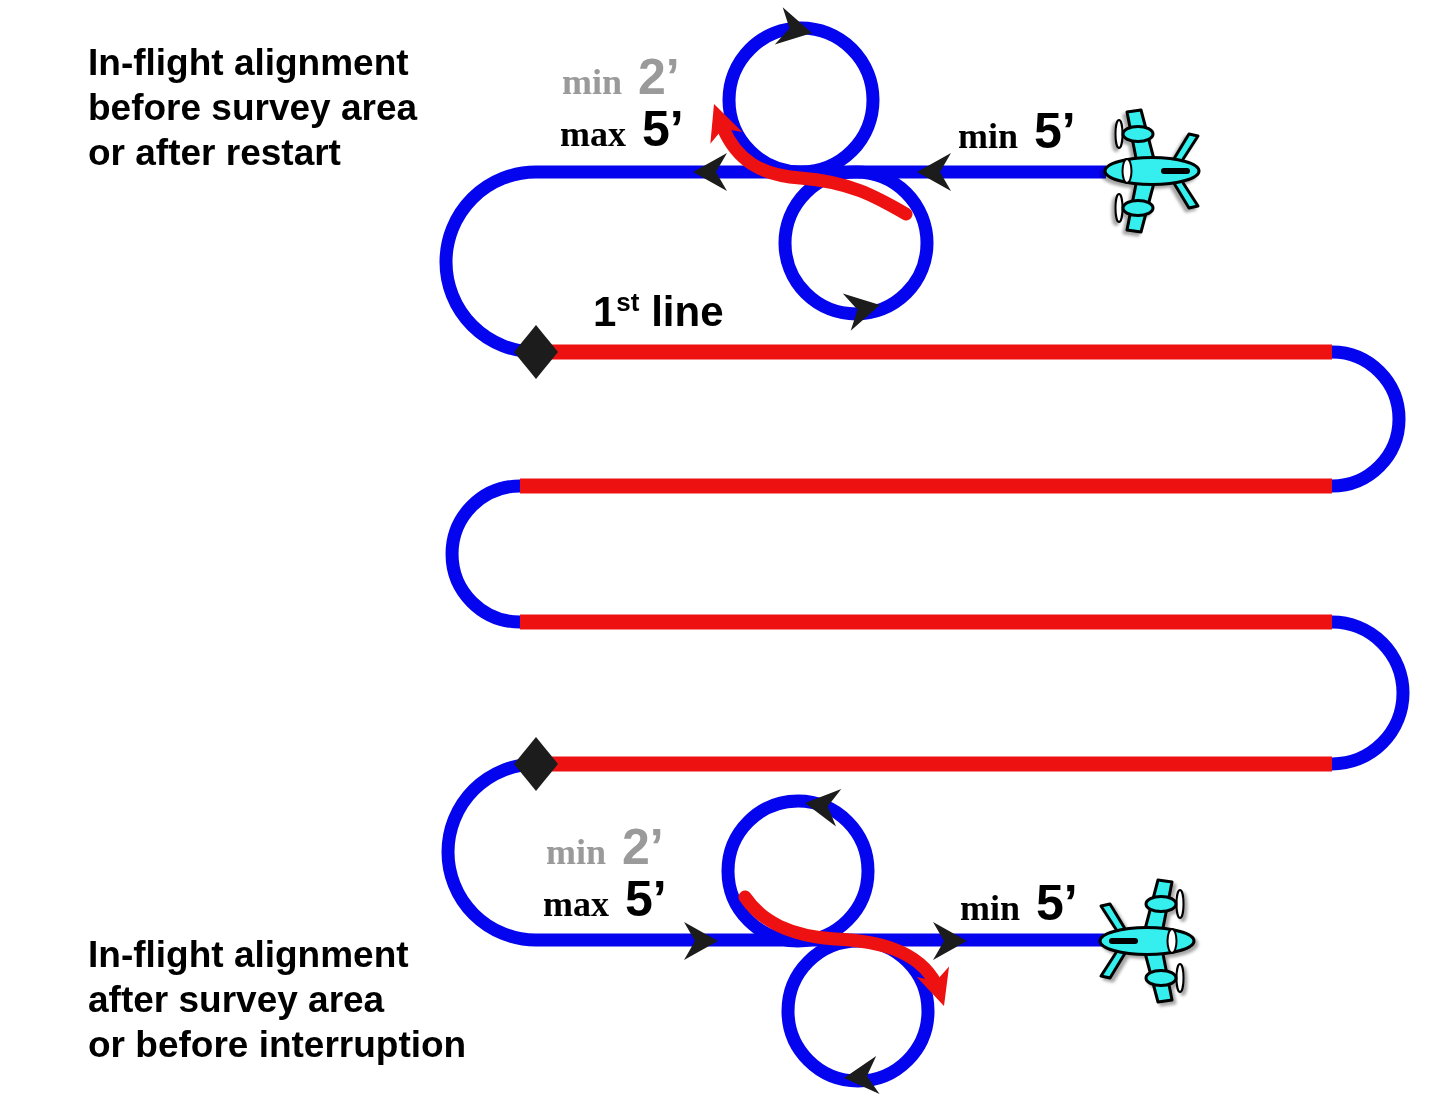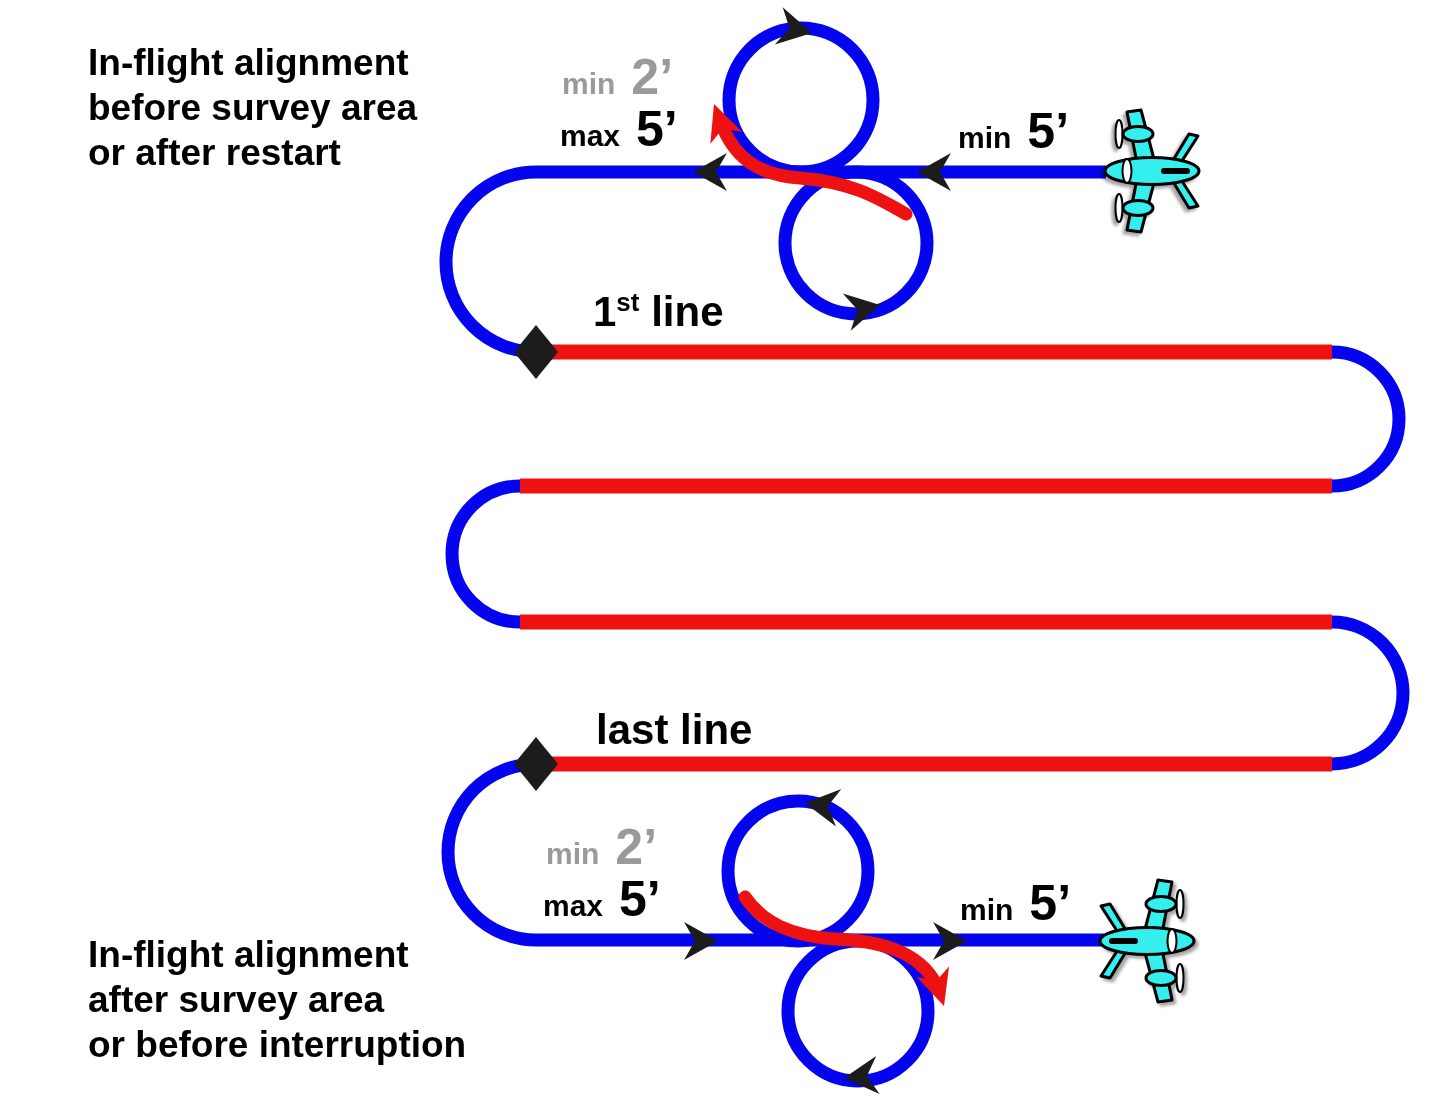--- a/index.html
+++ b/index.html
@@ -18,21 +18,21 @@
   .diamond { fill:var(--marker_black); stroke:none; }
   .cyan { fill:var(--plane_cyan); stroke:#000000; stroke-width:3; stroke-linejoin:round; }
   .prop { fill:#ffffff; stroke:#000000; stroke-width:2; }
   .plane { filter: drop-shadow(3px 3px 1.5px rgba(0,0,0,0.35)); }
 
   .heading {
     position:absolute; font-size:37px; line-height:45px; font-weight:bold;
     color:var(--text_black); white-space:pre-line;
   }
   .mm { position:absolute; display:flex; align-items:baseline; gap:16px; font-weight:bold; color:var(--text_black); }
-  .mm .w { font-size:30px; }
+  .mm .w { font-size:36px;font-family:Liberation Serif, serif; }
   .mm .v { font-size:50px; }
   .mm.gray { color:var(--label_gray); }
   .lineLabel { position:absolute; font-size:42px; font-weight:bold; color:var(--text_black);margin-left:20px; }
   .lineLabel sup { font-size:26px; vertical-align:super; line-height:0; }
 </style>
 </head>
 <body>
 
 <div id="canvas">
 
@@ -126,21 +126,20 @@
 
   <div class="mm" style="left:958px; top:102px;">
     <span class="w">min</span>
       <span class="v">5’</span>
   </div>
 
   <div class="lineLabel" style="left:573px; top:288px;">
     <span>1</span><sup>st</sup><span> line</span>
   </div>
 
-  <div class="lineLabel" style="left:576px; top:706px;">last line</div>
 
   <div class="mm gray" style="left:546px; top:818px;">
     <span class="w">min</span>
       <span class="v">2’</span>
   </div>
 
   <div class="mm" style="left:543px; top:870px;">
     <span class="w">max</span>
       <span class="v">5’</span>
   </div>

